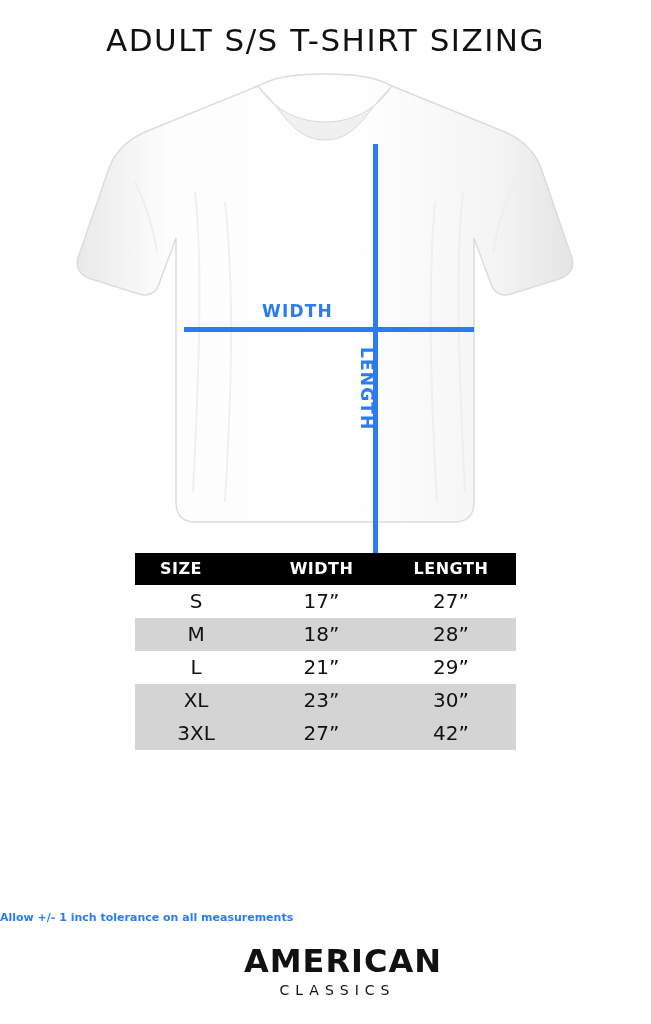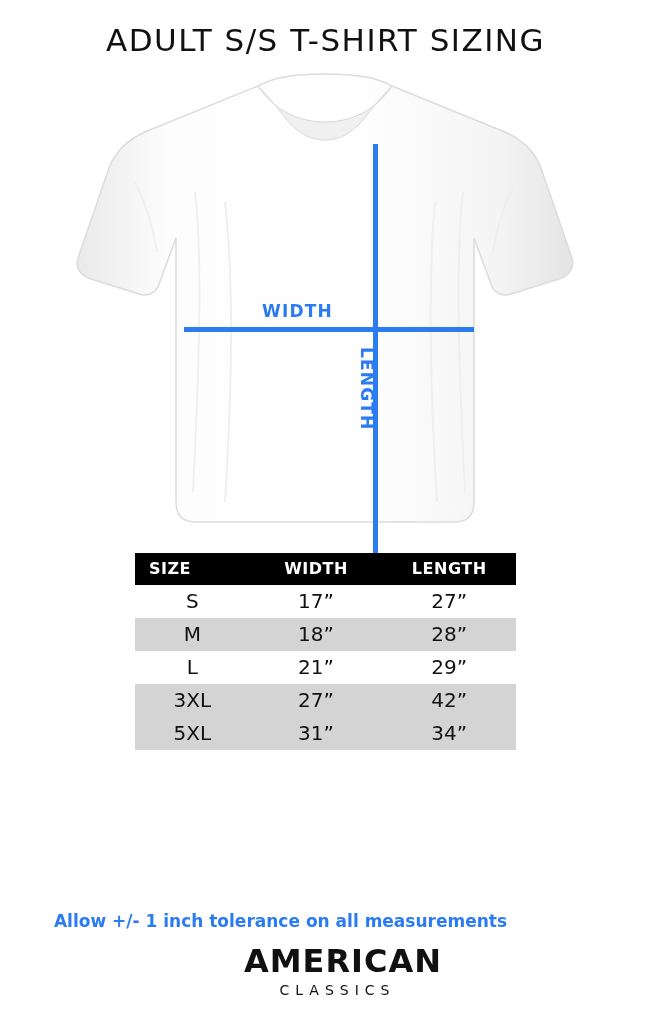--- a/index.html
+++ b/index.html
@@ -106,21 +106,21 @@
   table.size-table thead th {
     background: #000000;
     color: #ffffff;
     font-size: 16px;
     font-weight: bold;
     padding: 6px 0 7px 0;
     letter-spacing: 0.5px;
   }
   table.size-table thead th.col-size {
     text-align: left;
-    padding-left: 14px;
+    padding-left: 25px;
     width: 105px;
   }
   table.size-table thead th.col-width {
     width: 138px;
     text-align: center;
   }
   table.size-table thead th.col-length {
     width: 138px;
     text-align: center;
   }
@@ -137,22 +137,22 @@
   table.size-table tr.plain td {
     background: #ffffff;
   }
 
   
   .tolerance {
     position: absolute;
     left: 0;
     top: 911px;
     width: 561px;
-    text-align: center;
-    font-size: 17px;
+    text-align: left;
+    font-size: 11px;
     font-weight: bold;
     color: #2b7bf3;
     font-family: "DejaVu Sans", sans-serif;
   }
   .brand {
     position: absolute;
     left: 0;
     top: 942px;
     width: 651px;
     text-align: center;
@@ -258,28 +258,28 @@
           <td>M</td>
           <td>18”</td>
           <td>28”</td>
         </tr>
         <tr class="plain">
           <td>L</td>
           <td>21”</td>
           <td>29”</td>
         </tr>
         <tr class="alt">
+          <td>XL</td>
+          <td>23”</td>
+          <td>30”</td>
+        </tr>
+        <tr class="alt">
           <td>3XL</td>
           <td>27”</td>
           <td>42”</td>
-        </tr>
-        <tr class="alt">
-          <td>5XL</td>
-          <td>31”</td>
-          <td>34”</td>
         </tr>
       </tbody>
     </table>
   </div>
 
   <div class="tolerance">Allow +/- 1 inch tolerance on all measurements</div>
 
   <div class="brand">
     <div class="brand-main">AMERICAN</div>
     <div class="brand-sub">CLASSICS</div>

